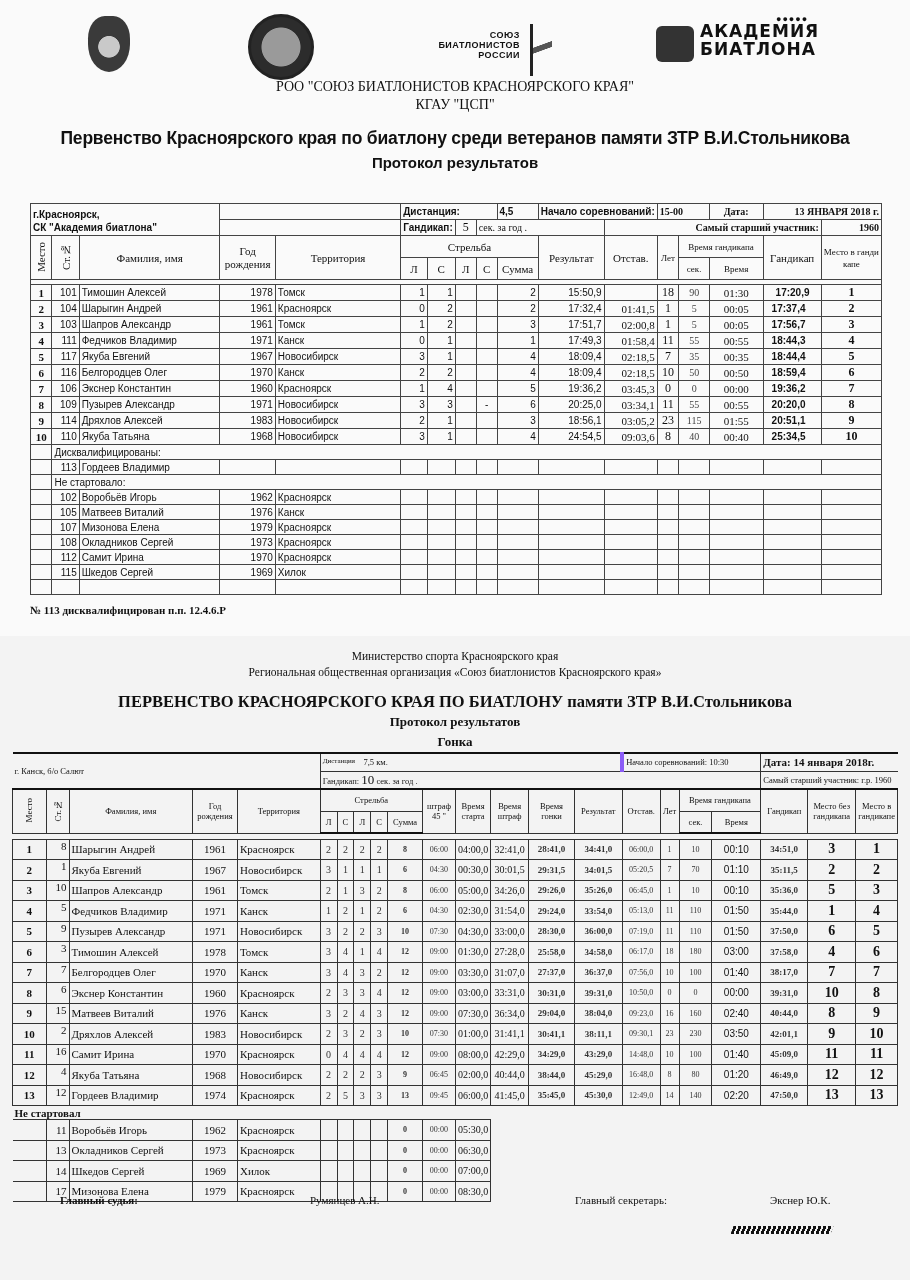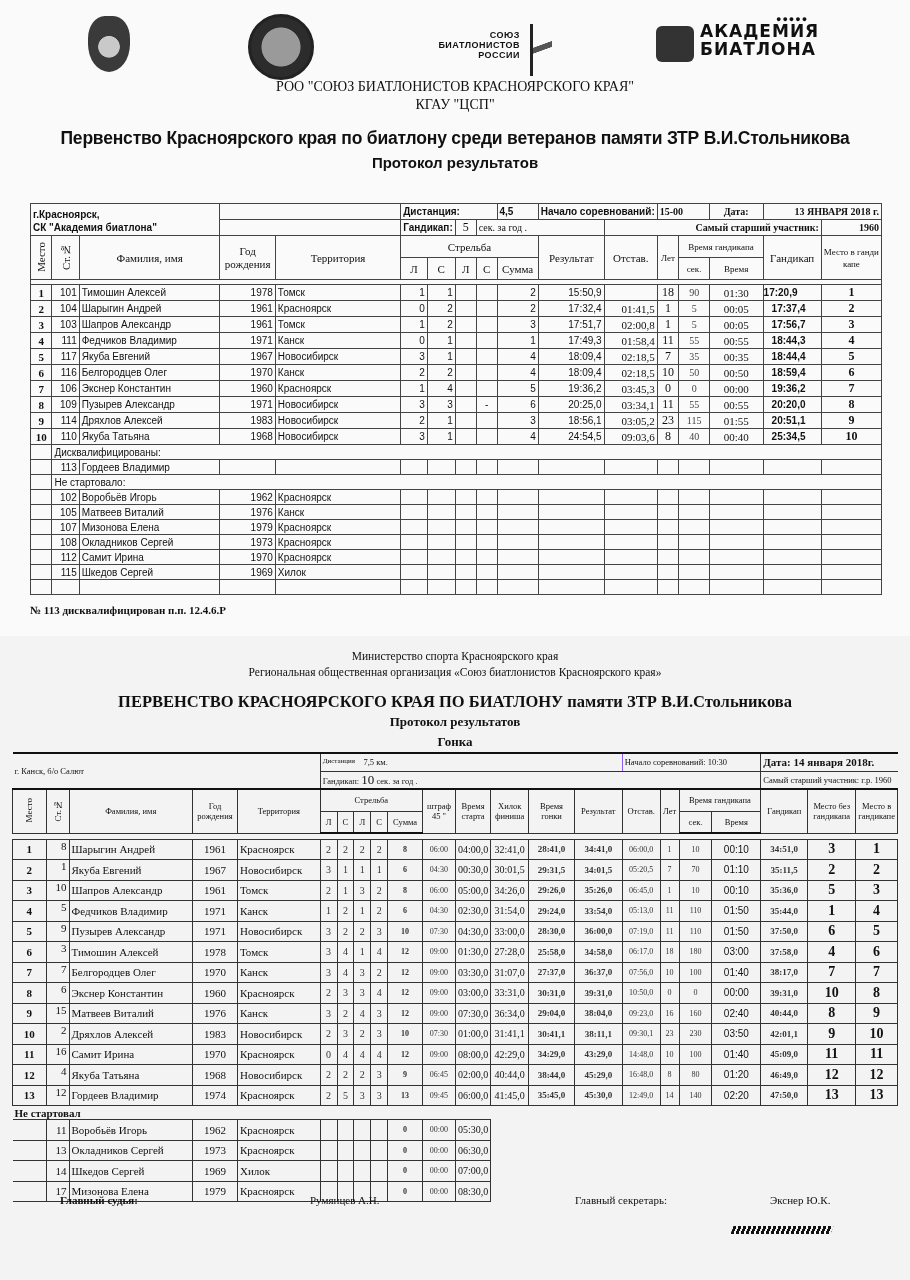--- a/index.html
+++ b/index.html
@@ -159,21 +159,21 @@
       <td class="r">1</td>
       <td class="r">1</td>
       <td class="r"></td>
       <td class="c"></td>
       <td class="r">2</td>
       <td class="r">15:50,9</td>
       <td class="r serif" style="font-size:11px"></td>
       <td class="c serif" style="font-size:12px">18</td>
       <td class="c small">90</td>
       <td class="c serif" style="font-size:11px">01:30</td>
-      <td class="b" style="padding-left:0">17:20,9</td>
+      <td class="b" style="padding-left:12px">17:20,9</td>
       <td class="c b serif" style="font-size:12px">1</td>
     </tr>
         <tr class="data">
       <td class="c b serif" style="font-size:11px">2</td>
       <td class="r">104</td>
       <td>Шарыгин Андрей</td>
       <td class="r">1961</td>
       <td>Красноярск</td>
       <td class="r">0</td>
       <td class="r">2</td>
@@ -539,41 +539,41 @@
       <col style="width:48px">
         <col style="width:41px">
     </colgroup>
     <tbody>
         <tr class="meta">
       <td colspan="5" rowspan="2" style="font-size:8.5px;border-top:2px solid #111;">г. Канск, б/о Салют</td>
       <td colspan="10" style="border-top:2px solid #111;border-left:1px solid #333;">
         <span style="font-size:7px;vertical-align:top">Дистанция</span>
         &nbsp;&nbsp;&nbsp;<span>7,5 км.</span>
       </td>
-      <td colspan="4" style="border-top:2px solid #111;border-left:1px solid #8b5cf6;">Начало соревнований: 10:30</td>
+      <td colspan="4" style="border-top:2px solid #111;border-left:4px solid #8b5cf6;">Начало соревнований: 10:30</td>
       <td colspan="3" style="border-top:2px solid #111;border-left:1px solid #333;font-size:11px;font-weight:bold;">Дата: 14 января 2018г.</td>
     </tr>
     <tr class="meta">
       <td colspan="14" style="border-left:1px solid #333;">
         <span>Гандикап:</span>
         <span style="font-size:13px">10</span>
         <span>сек. за год .</span>
       </td>
       <td colspan="3" style="border-left:1px solid #333;">Самый старший участник: г.р. 1960</td>
     </tr>
     <tr class="hdr">
       <td rowspan="2" style="height:42px"><span class="vert" style="font-size:9px">Место</span></td>
       <td rowspan="2"><span class="vert" style="font-size:9px">Ст.№</span></td>
       <td rowspan="2">Фамилия, имя</td>
       <td rowspan="2" style="white-space:normal">Год рождения</td>
       <td rowspan="2">Территория</td>
       <td colspan="5">Стрельба</td>
       <td rowspan="2" style="white-space:normal">штраф 45 "</td>
       <td rowspan="2" style="white-space:normal">Время старта</td>
-      <td rowspan="2" style="white-space:normal">Хилок финиша</td>
+      <td rowspan="2" style="white-space:normal">Время штраф</td>
       <td rowspan="2" style="white-space:normal">Время гонки</td>
       <td rowspan="2">Результат</td>
       <td rowspan="2">Отстав.</td>
       <td rowspan="2">Лет</td>
       <td colspan="2">Время гандикапа</td>
       <td rowspan="2">Гандикап</td>
       <td rowspan="2" style="white-space:normal">Место без гандикапа</td>
       <td rowspan="2" style="white-space:normal">Место в гандикапе</td>
     </tr>
     <tr class="hdr hdr2">

